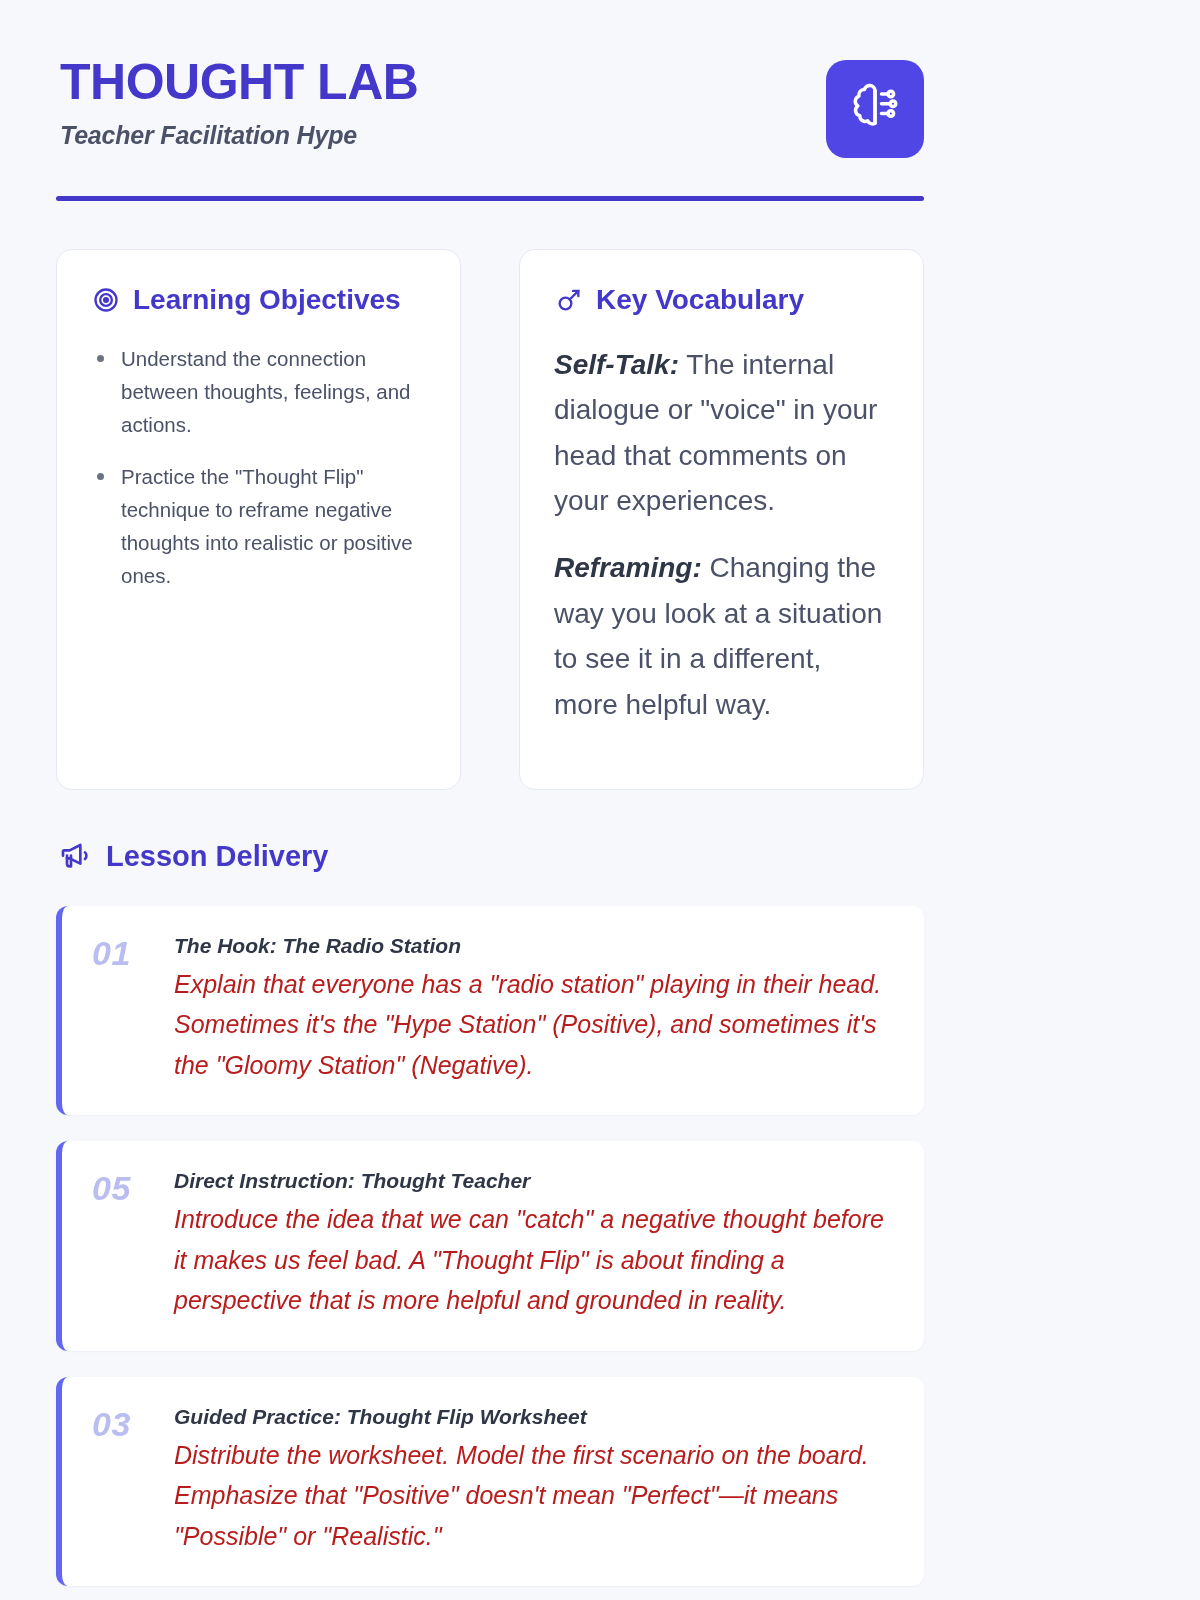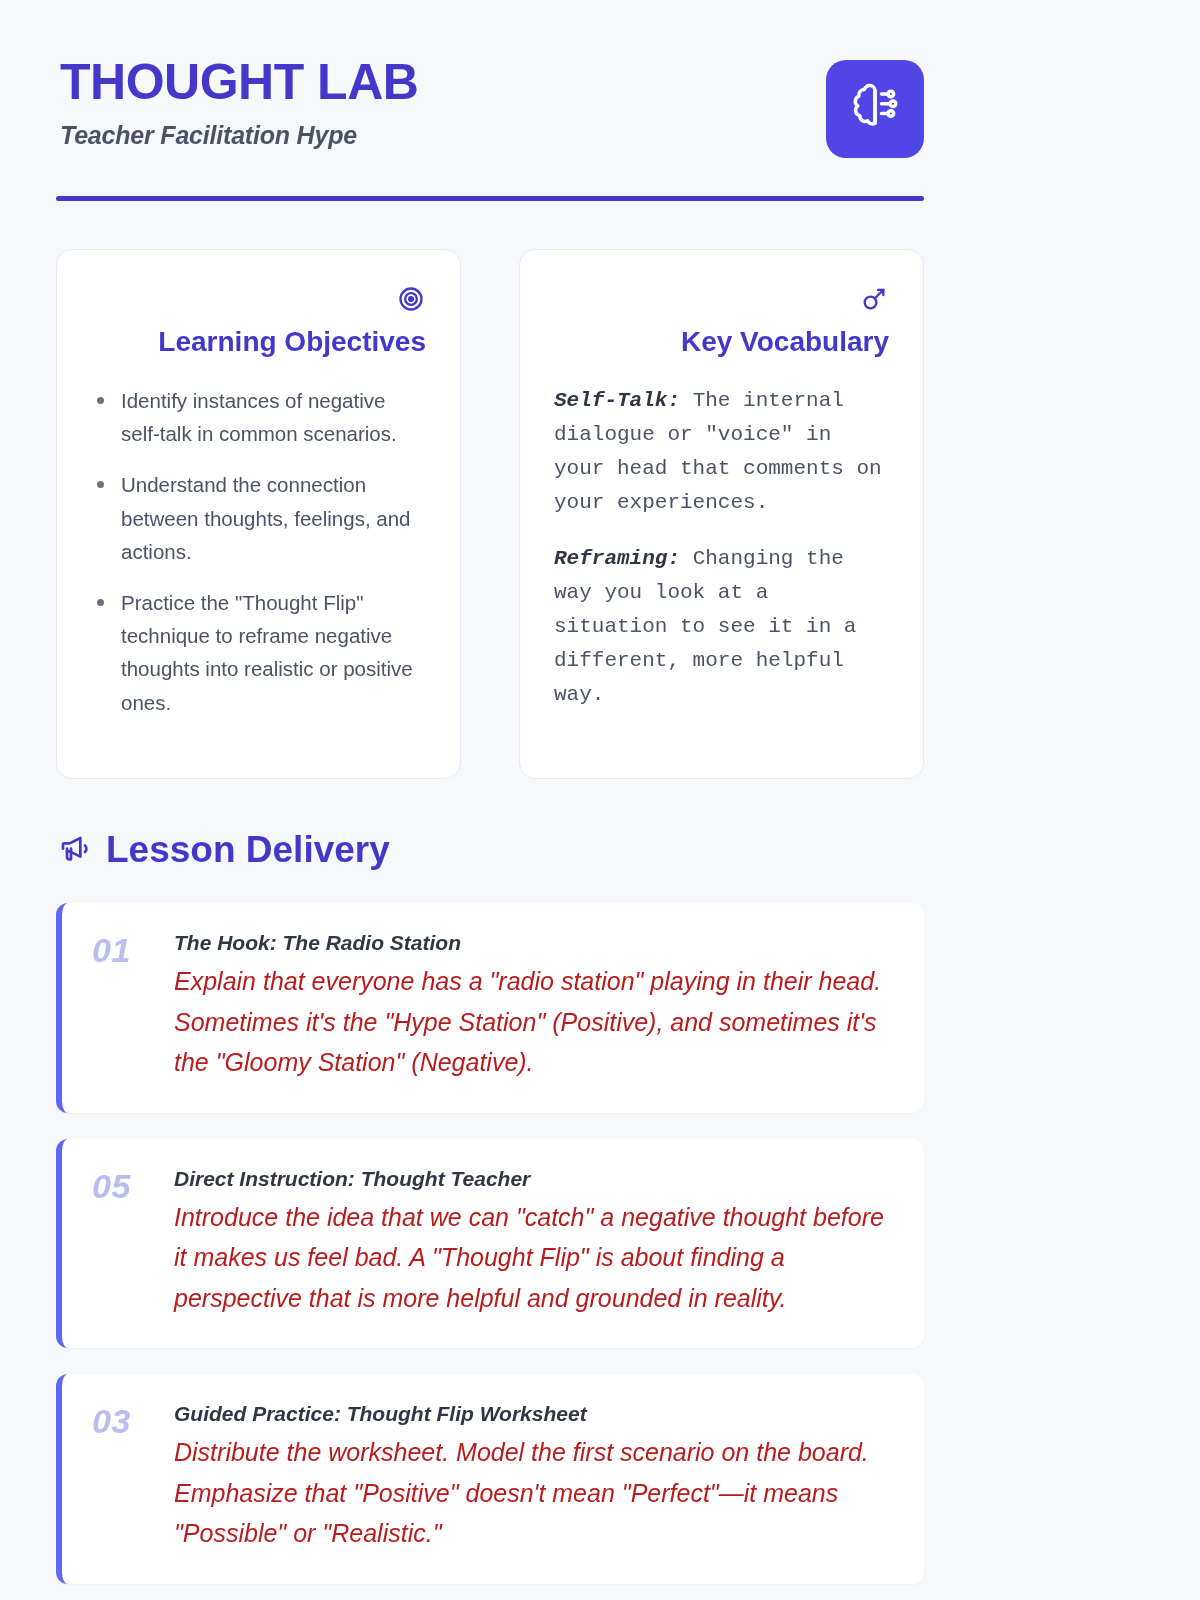--- a/index.html
+++ b/index.html
@@ -67,27 +67,26 @@
   .card {
     flex: 1;
     background: #ffffff;
     border: 1px solid #e7e9f2;
     border-radius: 16px;
     padding: 34px 34px 40px 34px;
     min-height: 530px;
   }
   .card-title {
     display: flex;
-    align-items: flex-end;
+    align-items: center;
     gap: 12px;
     font-size: 28px;
     font-weight: 700;
     color: #4338ca;
     margin-bottom: 26px;
-    flex-direction: column;
   }
   .card-title .ic {
     width: 30px;
     height: 30px;
     display: inline-flex;
     align-items: center;
     justify-content: center;
   }
   ul.obj-list { list-style: none; }
   ul.obj-list li {
@@ -102,38 +101,37 @@
     content: "";
     position: absolute;
     left: 6px;
     top: 13px;
     width: 7px;
     height: 7px;
     border-radius: 50%;
     background: #6b7280;
   }
   .vocab-p {
-    font-size: 21px;
+    font-size: 28px;
     line-height: 1.62;
     color: #4b5268;
     margin-bottom: 22px;
-    font-family: Liberation Mono, monospace;
   }
   .vocab-term {
     font-weight: 700;
     font-style: italic;
     color: #2f3646;
   }
 
   
   .section-title {
     display: flex;
     align-items: center;
     gap: 14px;
-    font-size: 37px;
+    font-size: 29px;
     font-weight: 700;
     color: #4338ca;
     margin: 50px 0 32px 2px;
   }
   .section-title .ic {
     width: 34px;
     height: 34px;
     display: inline-flex;
     align-items: center;
     justify-content: center;
@@ -203,21 +201,20 @@
         <span class="ic">
           <svg width="28" height="28" viewBox="0 0 24 24" fill="none" stroke="#4338ca" stroke-width="2">
             <circle cx="12" cy="12" r="9"></circle>
             <circle cx="12" cy="12" r="5"></circle>
             <circle cx="12" cy="12" r="1.6" fill="#4338ca"></circle>
           </svg>
         </span>
         <span>Learning Objectives</span>
       </div>
       <ul class="obj-list">
-        <li>Identify instances of negative self-talk in common scenarios.</li>
         <li>Understand the connection between thoughts, feelings, and actions.</li>
         <li>Practice the "Thought Flip" technique to reframe negative thoughts into realistic or positive ones.</li>
       </ul>
     </div>
 
     <div class="card">
       <div class="card-title">
         <span class="ic">
           <svg width="28" height="28" viewBox="0 0 24 24" fill="none" stroke="#4338ca" stroke-width="2" stroke-linecap="round">
             <circle cx="9" cy="15" r="5"></circle>

